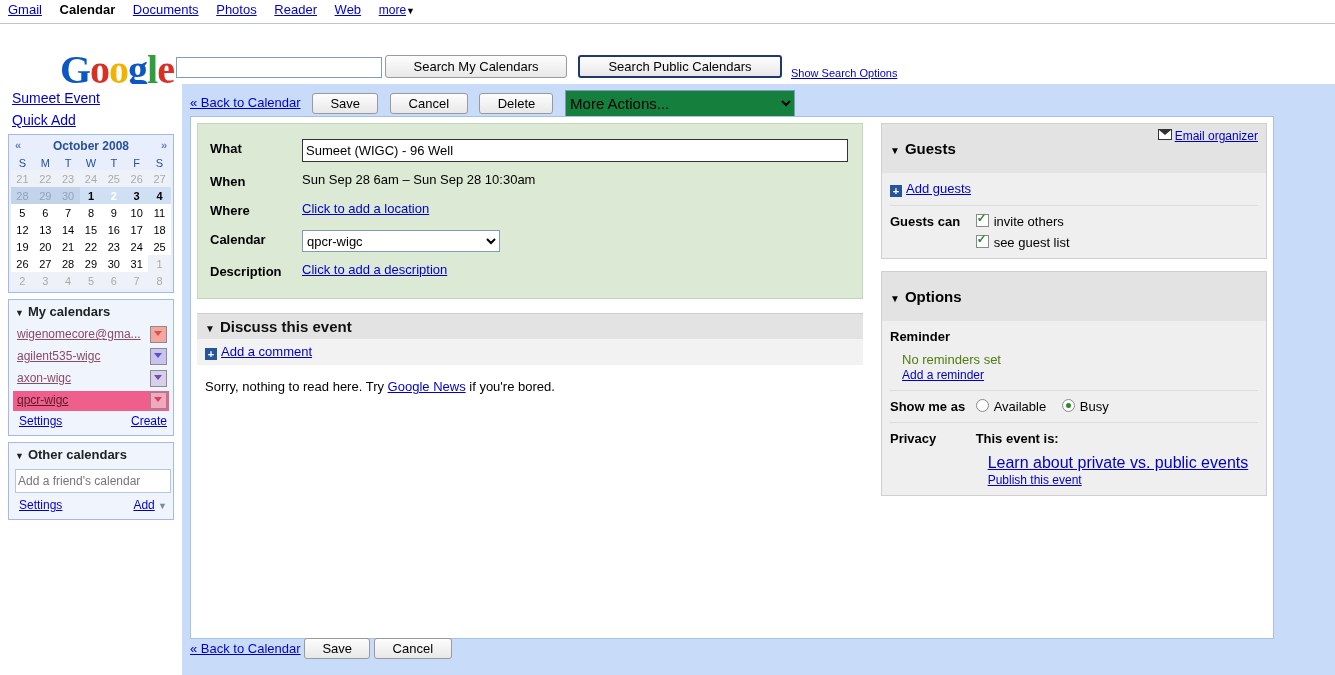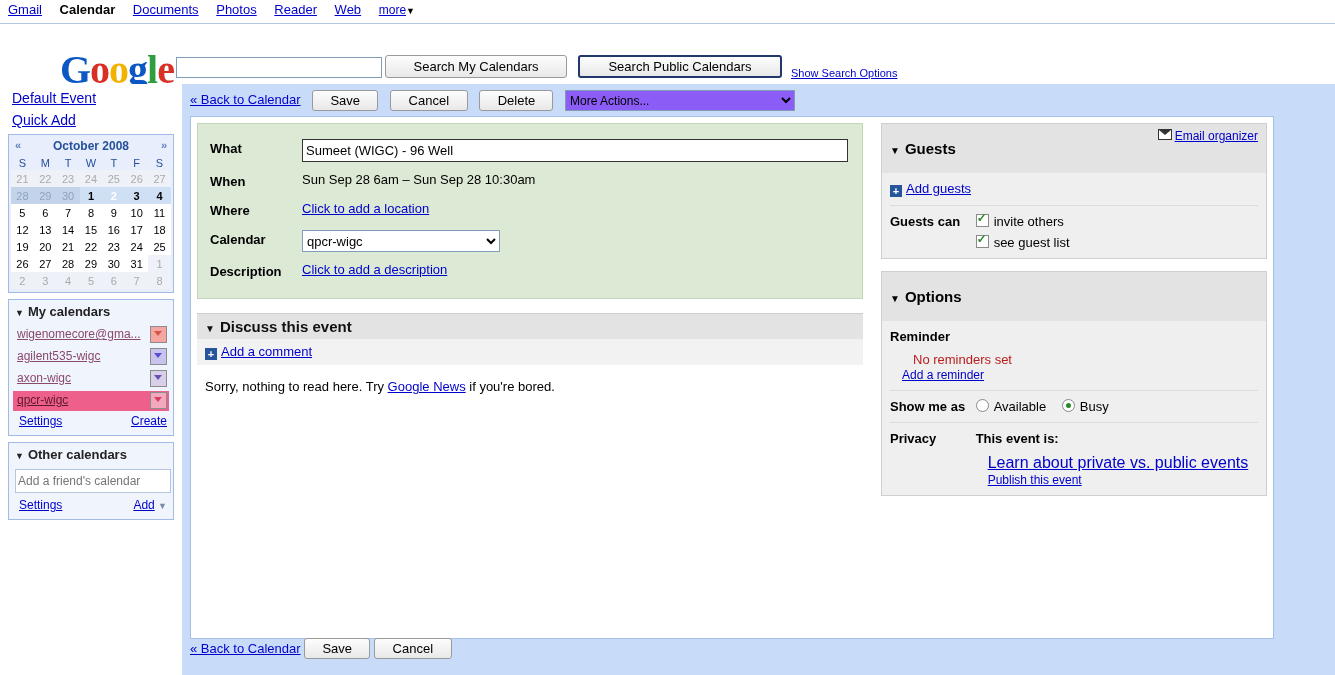--- a/index.html
+++ b/index.html
@@ -105,22 +105,22 @@
   .cal-foot { position:relative; height:18px; padding:1px 6px 3px 10px; font-size:12px;}
   .cal-foot .r { position:absolute; right:6px; top:1px; }
   #friend-input { display:block; width:150px; margin:3px 6px 4px 6px; height:18px; border:1px solid #b7c6e0; background:#fff; color:#777; font-size:12px; padding:2px; font-family:"Liberation Sans",sans-serif;}
 
   
   #main { position:absolute; left:182px; top:0; width:1153px; height:591px; background:#c8dcfa; }
   .toolbar { position:relative; height:30px; padding:6px 0 0 8px; white-space:nowrap;}
   .toolbar a.back { font-size:13px; margin-right:8px; }
   .toolbar .btn { margin-right:8px; vertical-align:middle; }
   #more-actions {
-    width:230px; height:21px; border:1px solid #7f9db9; background:#8b5cf6;
-    font-family:"Liberation Sans",sans-serif; font-size:12px; vertical-align:middle;
+    width:230px; height:27px; border:1px solid #7f9db9; background:#15803d;
+    font-family:"Liberation Sans",sans-serif; font-size:15px; vertical-align:middle;
   }
   #content { position:absolute; left:8px; top:32px; width:1082px; height:521px; background:#fff; border:1px solid #a7c0e8;}
 
   
   #formcol { position:absolute; left:6px; top:6px; width:666px; }
   #evbox { background:#dce9d5; border:1px solid #c3d6b9; padding:10px 0 12px 0;}
   table.evt { border-collapse:collapse; width:100%; }
   table.evt td.lbl { width:92px; font-weight:bold; font-size:13px; padding:7px 0 7px 12px; vertical-align:top; white-space:nowrap;}
   table.evt td.val { padding:5px 10px 5px 0; vertical-align:top; font-size:13px;}
   #what-input { width:538px; height:19px; border:1px solid #333; background:#fff; font-size:13px; padding:1px 3px; font-family:"Liberation Sans",sans-serif;}
@@ -138,21 +138,21 @@
   .rpanel .hd { position:relative; background:#e3e3e3; font-weight:bold; font-size:15px; padding:16px 8px; }
   .rpanel .hd .tri { font-size:10px; margin-right:5px; }
   .rpanel .hd .right { position:absolute; right:8px; top:5px; font-size:12px; font-weight:normal; }
   .rpanel .bd { padding:8px; font-size:13px; }
   .hr { border-top:1px solid #dcdcdc; margin:8px 0; }
   .rowlbl { display:inline-block; width:82px; font-weight:bold; vertical-align:top; }
   .cbx { display:inline-block; width:11px; height:11px; border:1px solid #8a8a8a; background:#fff; vertical-align:-1px; margin-right:5px; position:relative;}
   .cbx.on::after { content:"✓"; position:absolute; left:0px; top:-4px; font-size:12px; color:#2a8a2a; font-weight:bold;}
   .rdo { display:inline-block; width:11px; height:11px; border:1px solid #8a8a8a; border-radius:50%; background:#fff; vertical-align:-1px; margin-right:5px; position:relative;}
   .rdo.on::after { content:""; position:absolute; left:3px; top:3px; width:5px; height:5px; border-radius:50%; background:#2a8a2a;}
-  .muted { color:#b91c1c;margin-left:11px; }
+  .muted { color:#4d7c0f; }
   .env { display:inline-block; width:12px; height:9px; border:1px solid #333; position:relative; vertical-align:0px; margin-right:3px; background:#fff;}
   .env::after { content:""; position:absolute; left:0; top:0; width:0;height:0; border-left:6px solid transparent;border-right:6px solid transparent;border-top:5px solid #333;}
 
   #bottombar { position:absolute; left:0; top:546px; width:1153px; height:44px; }
   #bottombar .inner { padding:8px 0 0 8px; }
 </style>
 </head>
 <body>
 
 <div id="topnav">
@@ -181,21 +181,21 @@
     <span>Added</span>
     <a>Sumeet (WIGC) - 96 Well</a>
     <span>on Sun Sep 28, 2008 at 6am.</span>
   </div>
 </div>
 
 <div id="page">
 
   <div id="sidebar">
     <div id="sidebar-links">
-      <a>Default Event</a>
+      <a>Sumeet Event</a>
       <a>Quick Add</a>
     </div>
 
     <div id="minical">
       <div id="mc-head">
         <span class="arrow l">«</span>
         <span>October 2008</span>
         <span class="arrow r">»</span>
       </div>
       <table class="mc">

